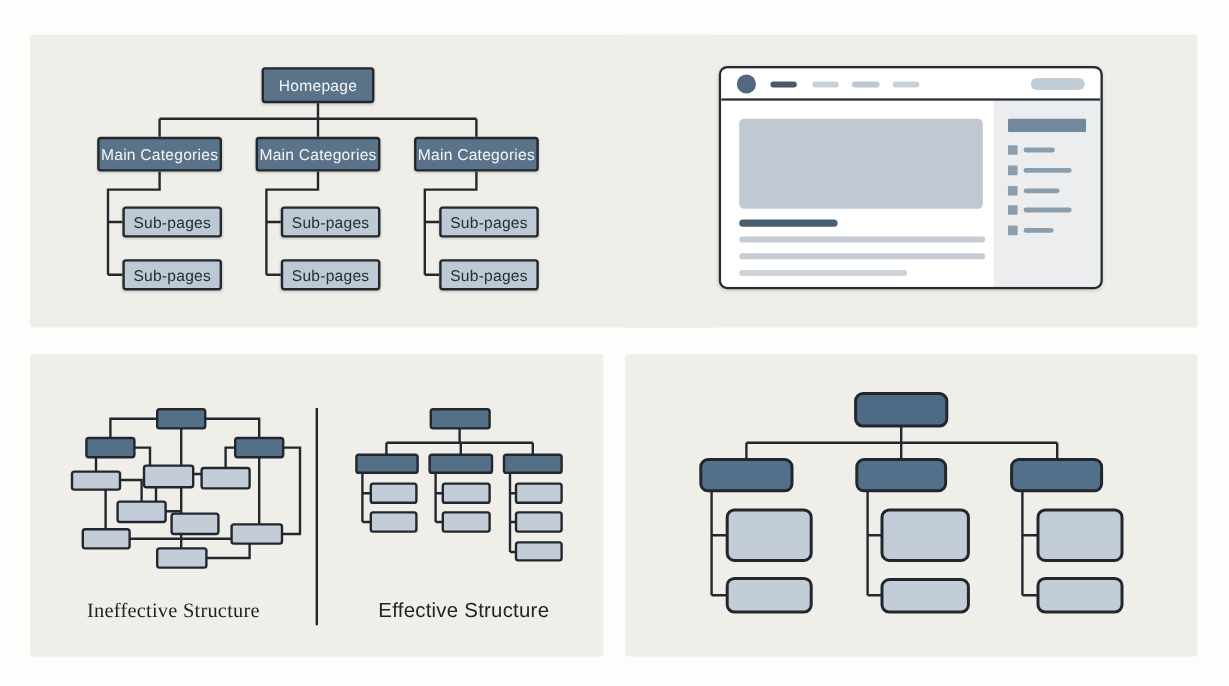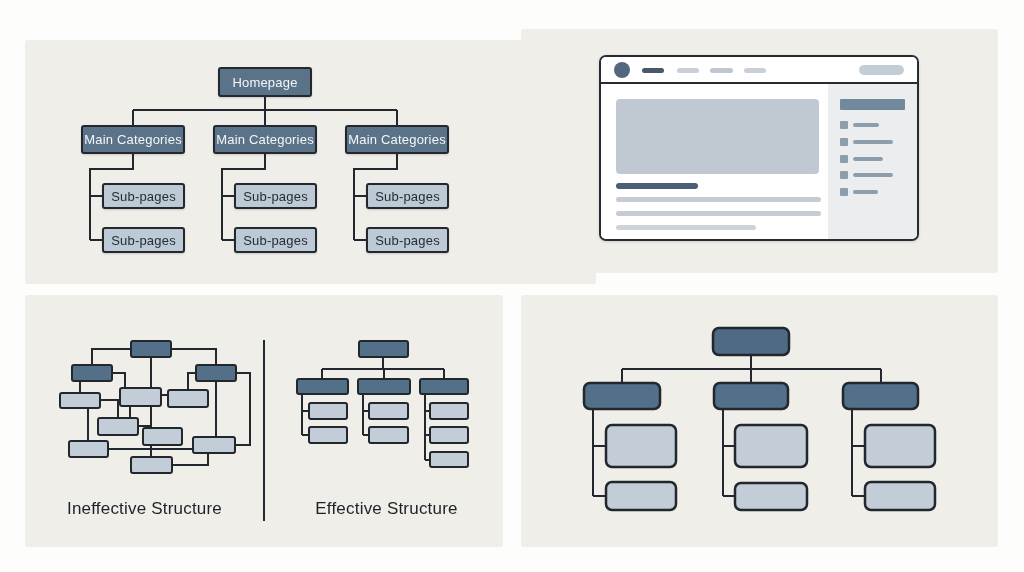--- a/index.html
+++ b/index.html
@@ -4,21 +4,21 @@
 <style>
   html,body{margin:0;padding:0;}
   body{
     width:1024px;height:572px;
     background:#fdfdfb;
     font-family:"Liberation Sans", sans-serif;
     overflow:hidden;
   }
   .canvas{position:relative;width:1024px;height:572px;background:#fdfdfb;}
   .panel{position:absolute;background:#efeee8;border-radius:3px;}
-  #panel-sitemap{left:25px;top:40px;width:571px;height:244px;}
+  #panel-sitemap{left:25px;top:29px;width:571px;height:244px;}
   #panel-wireframe{left:521px;top:29px;width:477px;height:244px;}
   #panel-comparison{left:25px;top:295px;width:478px;height:252px;}
   #panel-tree{left:521px;top:295px;width:477px;height:252px;}
 
   svg.wires{position:absolute;left:0;top:0;}
   .wire{stroke:#23282e;stroke-width:2;fill:none;}
   .rect-dark{fill:#547089;stroke:#22272e;stroke-width:2;}
   .rect-light{fill:#c2cdd7;stroke:#22272e;stroke-width:2;}
 
   .node{
@@ -57,21 +57,21 @@
   .side-col{position:relative;flex:1;background:#ebedef;}
   .side-header{position:absolute;left:12px;top:15px;width:65px;height:11px;background:#72889c;border-radius:1px;}
   .side-item{position:absolute;left:12px;height:8px;}
   .side-sq{position:absolute;left:0;top:0;width:8px;height:8px;background:#8c9dac;border-radius:1px;}
   .side-ln{position:absolute;left:13px;top:2px;height:4px;background:#8c9dac;border-radius:2px;}
 
   .struct-label{
     position:absolute;top:204px;width:239px;text-align:center;
     font-size:17px;font-weight:500;color:#1e2228;letter-spacing:.2px;
   }
-  .struct-label.left{left:0;}
+  .struct-label.left{left:0;font-family:Liberation Serif, serif;}
   .struct-label.right{left:242px;}
 </style>
 </head>
 <body>
 
 <div class="canvas">
 
   <section id="panel-sitemap" class="panel">
     <svg class="wires" width="478" height="244">
       <g class="wire">

